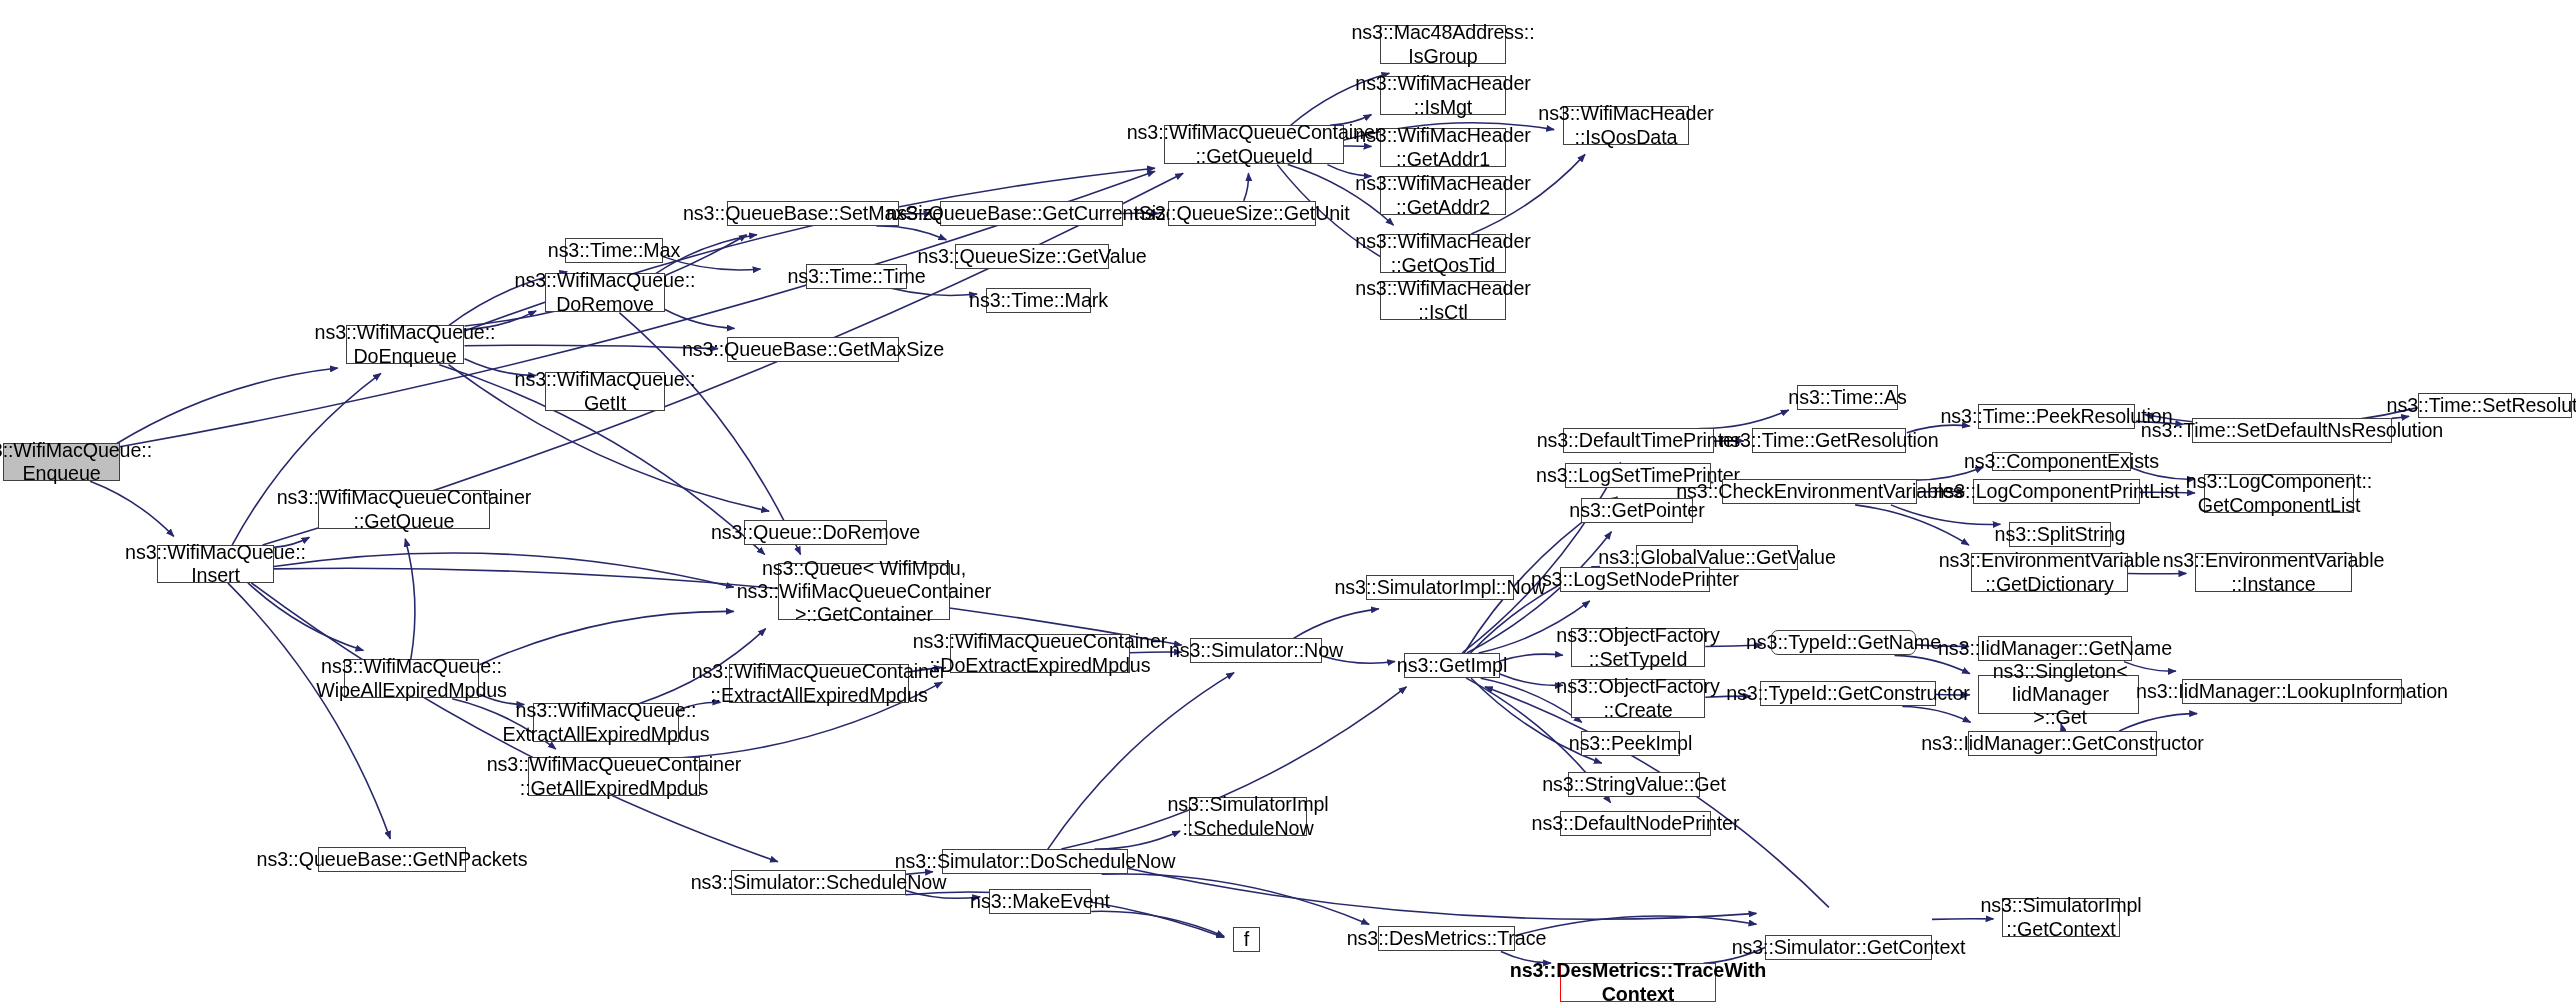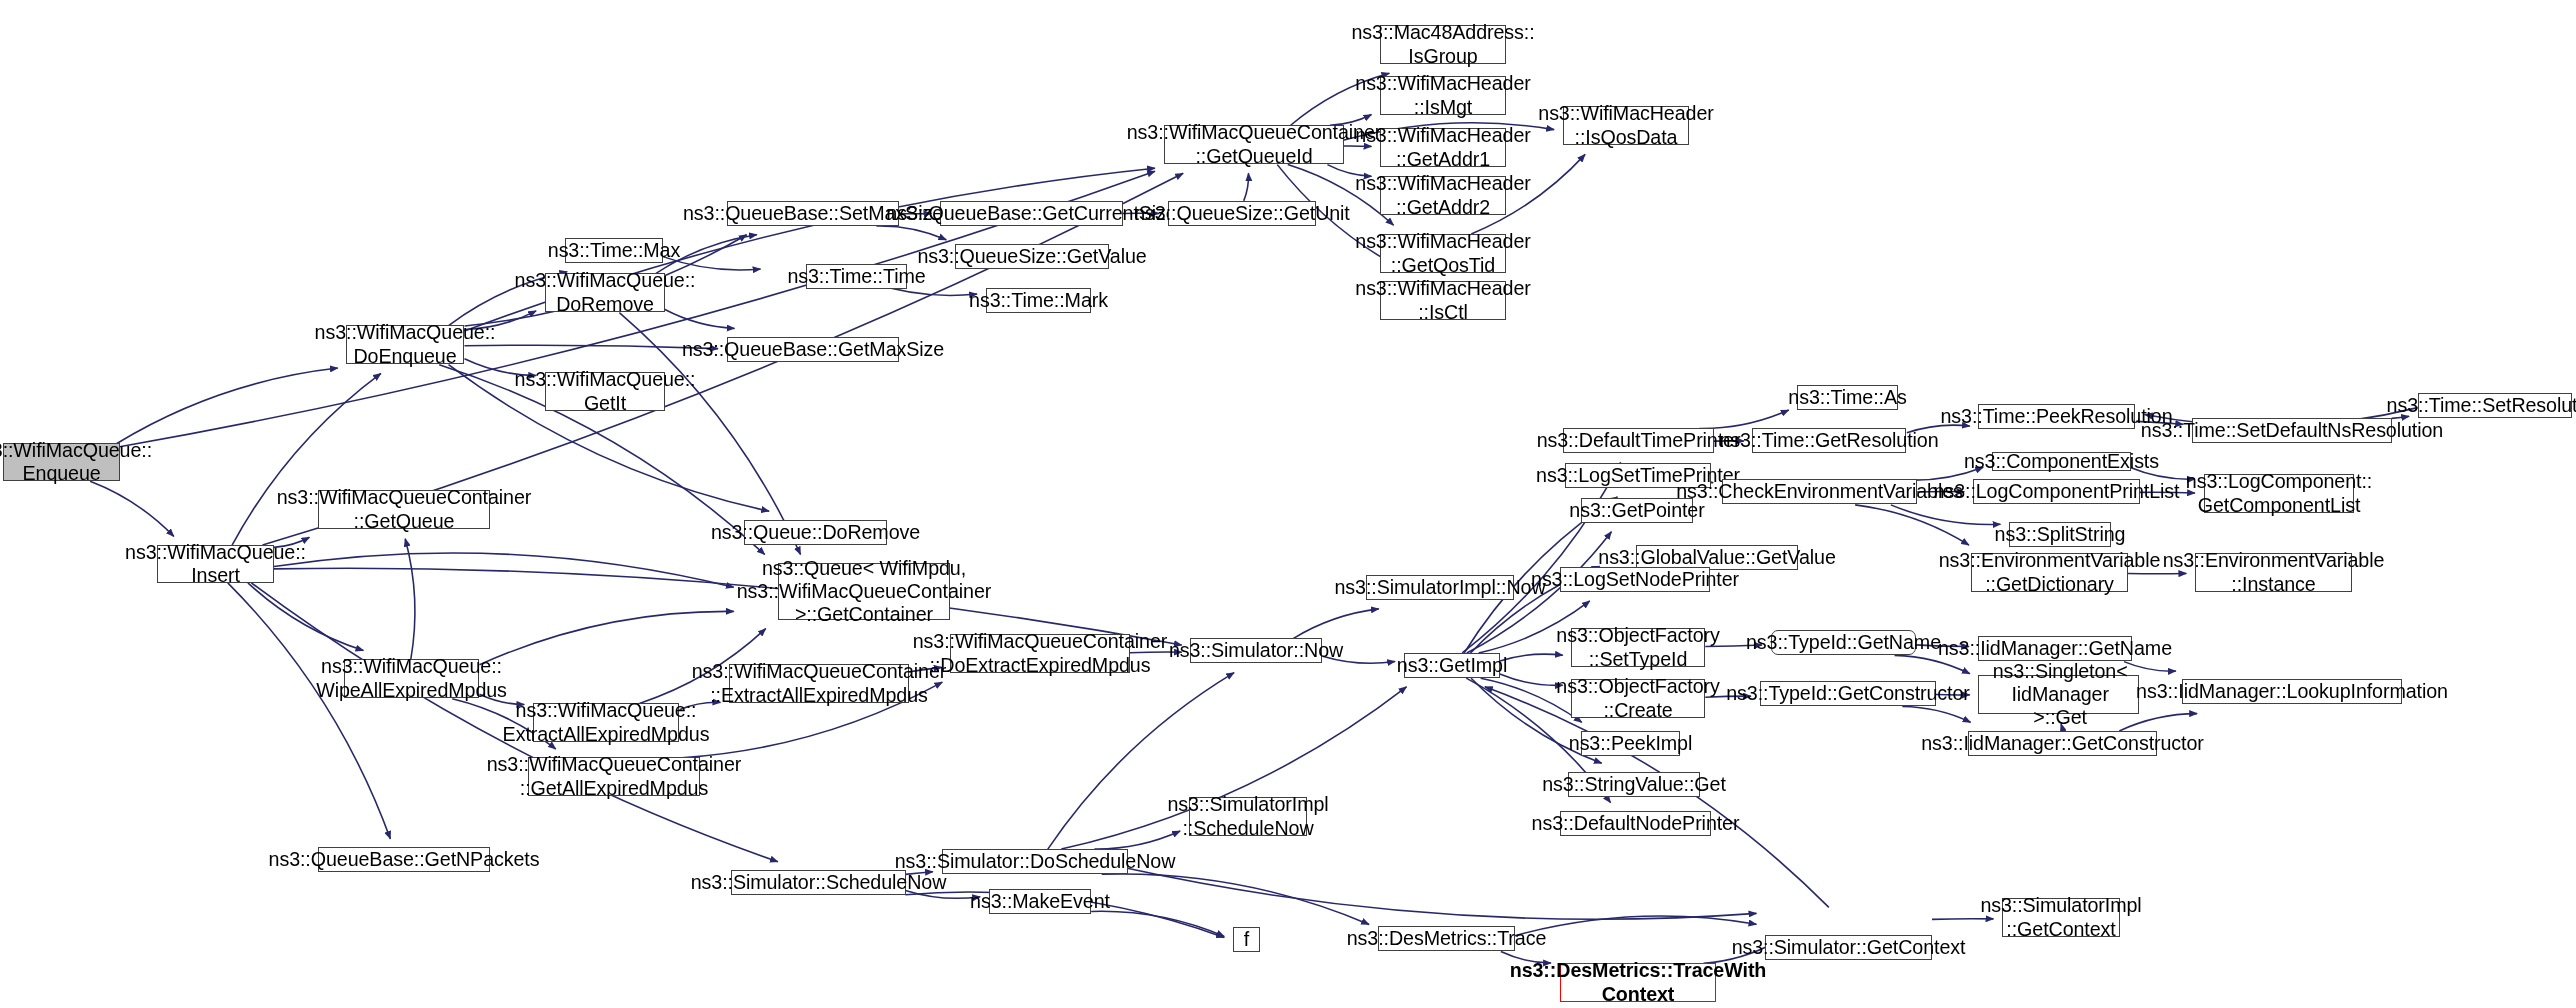--- a/index.html
+++ b/index.html
@@ -199,21 +199,21 @@
 ns3::WifiMacQueueContainer
 &gt;::GetContainer</div>
       <div class="node" style="left: 344px; top: 659px; width: 135px; height: 39px;">ns3::WifiMacQueue::
 WipeAllExpiredMpdus</div>
       <div class="node" style="left: 533px; top: 703px; width: 146px; height: 39px;">ns3::WifiMacQueue::
 ExtractAllExpiredMpdus</div>
       <div class="node" style="left: 729px; top: 664px; width: 180px; height: 39px;">ns3::WifiMacQueueContainer
 ::ExtractAllExpiredMpdus</div>
       <div class="node" style="left: 528px; top: 757px; width: 172px; height: 39px;">ns3::WifiMacQueueContainer
 ::GetAllExpiredMpdus</div>
-      <div class="node" style="left: 318px; top: 847px; width: 172px; height: 25px;">ns3::QueueBase::GetNPackets</div>
+      <div class="node" style="left: 318px; top: 847px; width: 148px; height: 25px;">ns3::QueueBase::GetNPackets</div>
       <div class="node" style="left: 950px; top: 634px; width: 180px; height: 39px;">ns3::WifiMacQueueContainer
 ::DoExtractExpiredMpdus</div>
       <div class="node" style="left: 1190px; top: 638px; width: 132px; height: 25px;">ns3::Simulator::Now</div>
       <div class="node" style="left: 1366px; top: 575px; width: 148px; height: 25px;">ns3::SimulatorImpl::Now</div>
       <div class="node" style="left: 1404px; top: 653px; width: 96px; height: 25px;">ns3::GetImpl</div>
       <div class="node" style="left: 1563px; top: 428px; width: 151px; height: 25px;">ns3::DefaultTimePrinter</div>
       <div class="node" style="left: 1565px; top: 463px; width: 146px; height: 25px;">ns3::LogSetTimePrinter</div>
       <div class="node" style="left: 1581px; top: 498px; width: 112px; height: 25px;">ns3::GetPointer</div>
       <div class="node" style="left: 1636px; top: 532px; width: 162px; height: 25px; margin-top: 13px;">ns3::GlobalValue::GetValue</div>
       <div class="node" style="left: 1560px; top: 567px; width: 150px; height: 25px;">ns3::LogSetNodePrinter</div>

